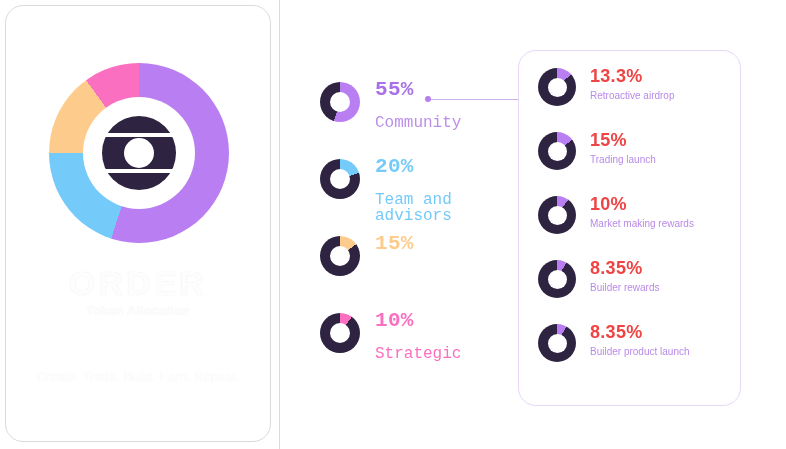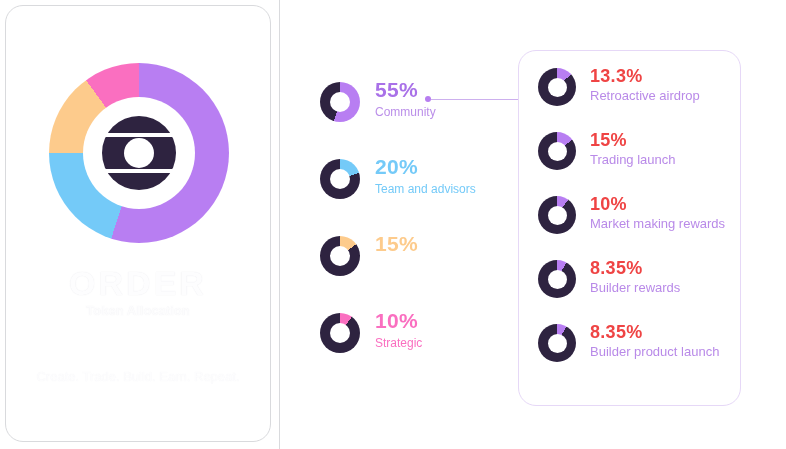--- a/index.html
+++ b/index.html
@@ -128,20 +128,21 @@
     height: 449px;
     background: #d9dadd;
   }
 
   
   .legend {
     position: absolute;
     left: 320px;
     top: 78px;
     width: 180px;
+    font-family: Liberation Mono, monospace;
   }
   .legend-item {
     position: relative;
     height: 48px;
     margin-bottom: 29px;
   }
   .legend-item:last-child { margin-bottom: 0; }
 
   .mini-donut {
     position: absolute;
@@ -166,24 +167,24 @@
     left: 55px;
     top: 0;
   }
   .legend-pct {
     font-size: 21px;
     font-weight: 700;
     line-height: 23px;
     letter-spacing: 0.3px;
   }
   .legend-label {
-    font-size: 12px;
+    font-size: 16px;
     font-weight: 500;
     line-height: 16px;
-    margin-top: 3px;
+    margin-top: 14px;
   }
 
   
   .connector-dot {
     position: absolute;
     left: 425px;
     top: 96px;
     width: 6px;
     height: 6px;
     border-radius: 50%;
@@ -246,21 +247,21 @@
     top: 0;
   }
   .sub-pct {
     font-size: 18px;
     font-weight: 700;
     line-height: 20px;
     color: #ef4444;
     letter-spacing: 0.3px;
   }
   .sub-label {
-    font-size: 13px;
+    font-size: 10px;
     font-weight: 500;
     line-height: 15px;
     margin-top: 2px;
     color: #b98ae8;
   }
 </style>
 </head>
 <body>
 
 <div class="left-card">

